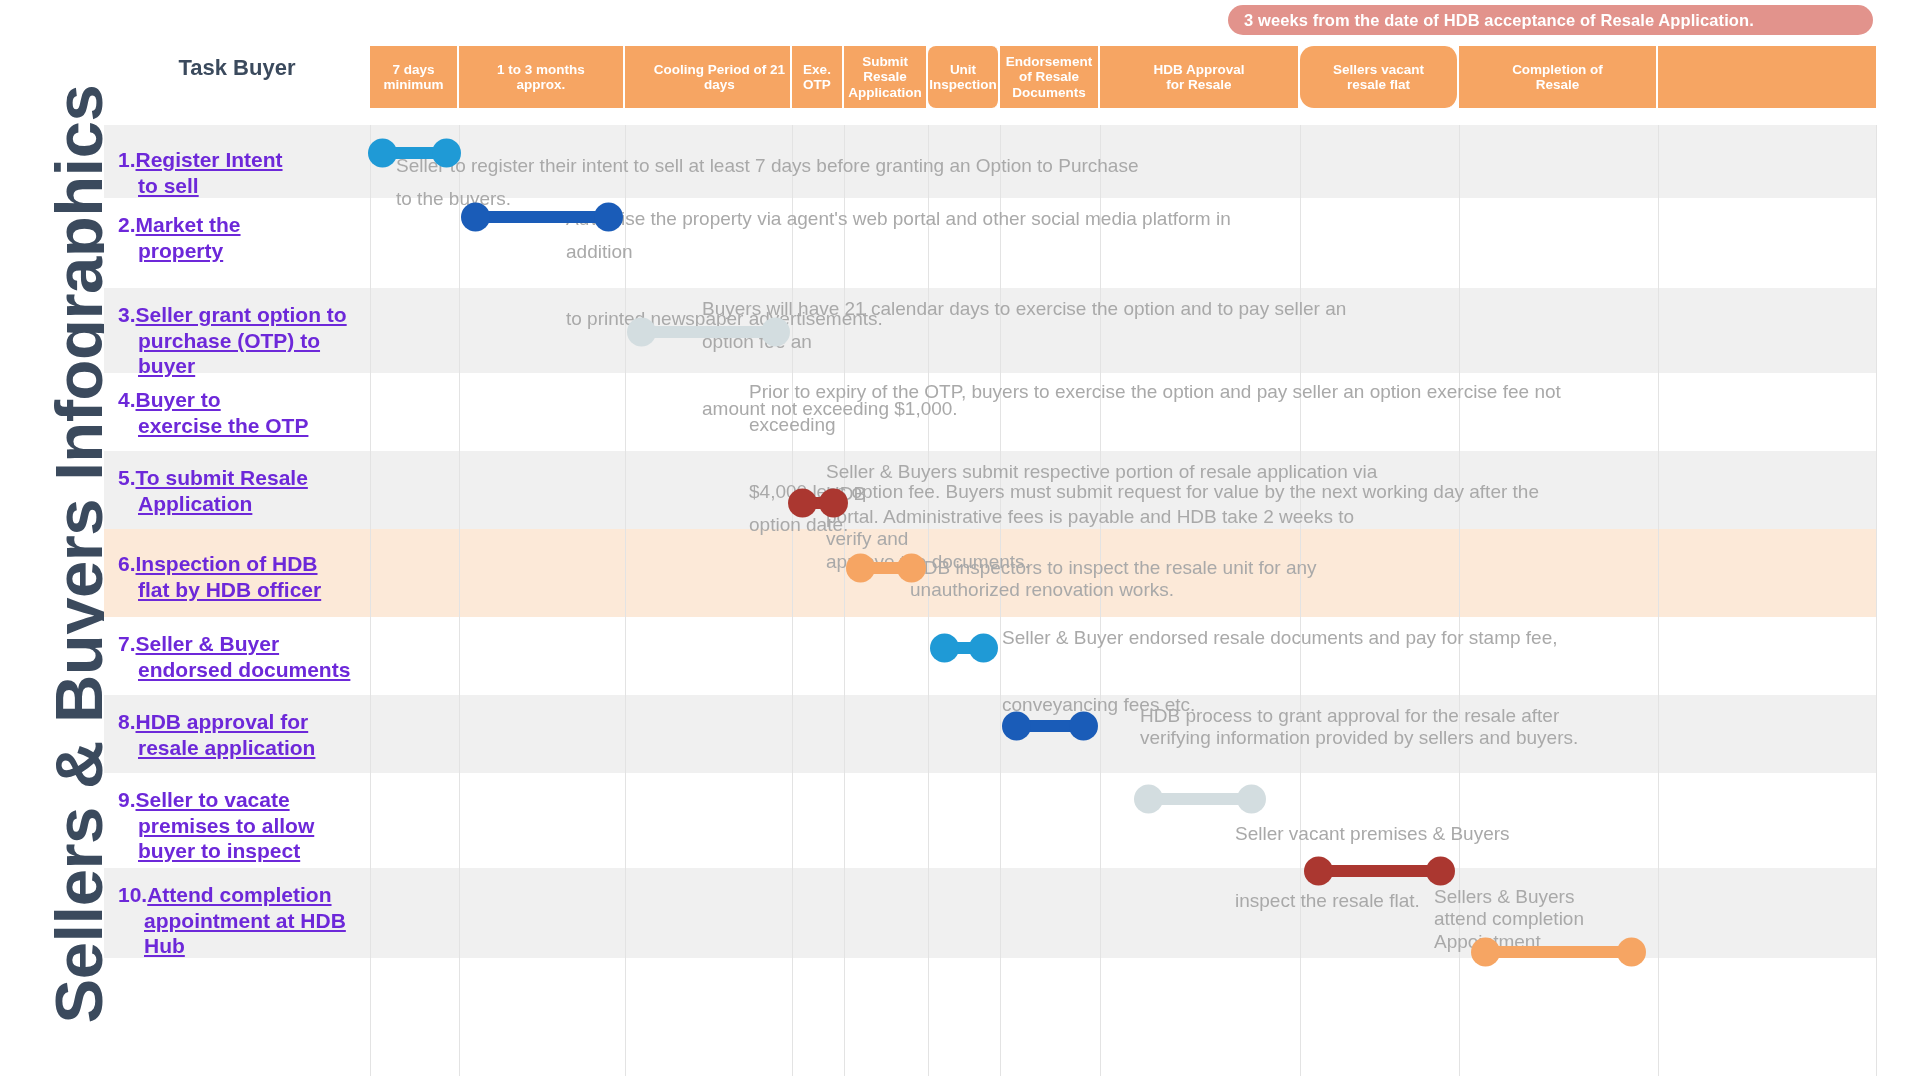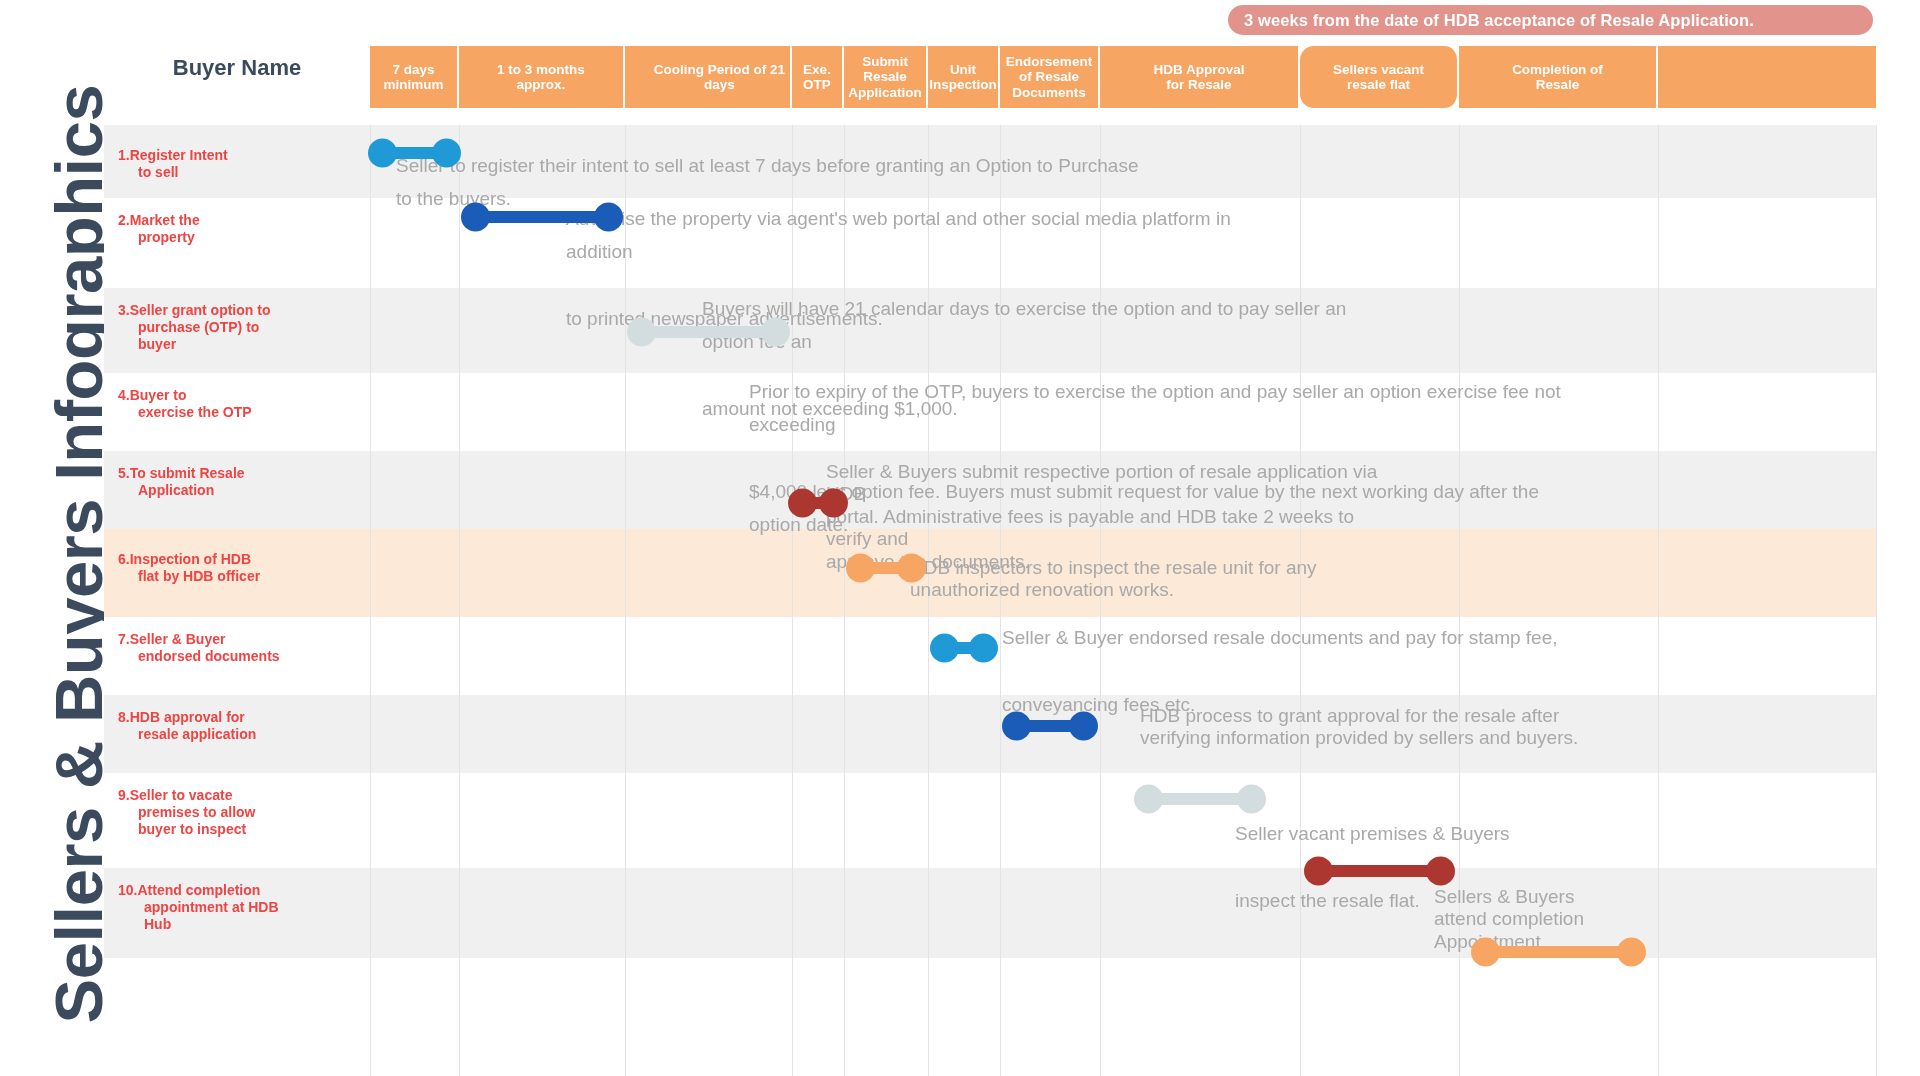--- a/index.html
+++ b/index.html
@@ -115,25 +115,26 @@
     width: 1772px; height: 100%;
   }
   .row.stripe  .row-bg { background: #f0f0f0; }
   .row.peach   .row-bg { background: #fce9d8; }
   .row.plain   .row-bg { background: #ffffff; }
 
   .task-label {
     position: absolute;
     left: 14px;
     width: 252px;
-    font-size: 14px;
-    font-weight: bold;
-    color: #ef4444;
+    font-size: 21px;
+    font-weight: bold;
+    color: #6d28d9;
     line-height: 1.22;
     z-index: 4;
+    text-decoration: underline;
   }
   .task-label .tl-num {
     display: inline-block;
   }
   .task-label .tl-txt {
     display: inline;
   }
 
   .desc {
     position: absolute;
@@ -184,29 +185,29 @@
 <div id="root">
 
   <div class="side-title-wrap">
     <div class="side-title">Sellers &amp; Buyers Infographics</div>
   </div>
 
   <div class="banner">
     <span>3 weeks from the date of HDB acceptance of Resale Application.</span>
   </div>
 
-  <div class="task-name-head">Buyer Name</div>
+  <div class="task-name-head">Task Buyer</div>
 
   <div class="header-band" id="header-band">
       <div class="hcell" style="width: 89px; flex: 0 0 89px;">7 days<br>minimum</div>
       <div class="hcell" style="width: 166px; flex: 0 0 166px;">1 to 3 months<br>approx.</div>
       <div class="hcell" style="width: 167px; flex: 0 0 167px; padding-left: 28px;">Cooling Period of 21<br>days</div>
       <div class="hcell" style="width: 52px; flex: 0 0 52px;">Exe.<br>OTP</div>
       <div class="hcell" style="width: 84px; flex: 0 0 84px; text-align: center;">Submit<br>Resale<br>Application</div>
-      <div class="hcell" style="width: 72px; flex: 0 0 72px;">Unit<br>Inspection</div>
+      <div class="hcell" style="width: 72px; flex: 0 0 72px; border-radius: 8px;">Unit<br>Inspection</div>
       <div class="hcell" style="width: 100px; flex: 0 0 100px;">Endorsement<br>of Resale<br>Documents</div>
       <div class="hcell" style="width: 200px; flex: 0 0 200px;">HDB Approval<br>for Resale</div>
       <div class="hcell" style="width: 159px; flex: 0 0 159px; border-radius: 14px;">Sellers vacant<br>resale flat</div>
       <div class="hcell" style="width: 199px; flex: 0 0 199px;">Completion of<br>Resale</div>
       <div class="hcell" style="width: 218px; flex: 0 0 218px;"></div>
     </div>
 
   <div class="body-area" id="body-area">
     <div class="vlines" id="vlines">
         <div class="vline" style="left: 266px;"></div>

